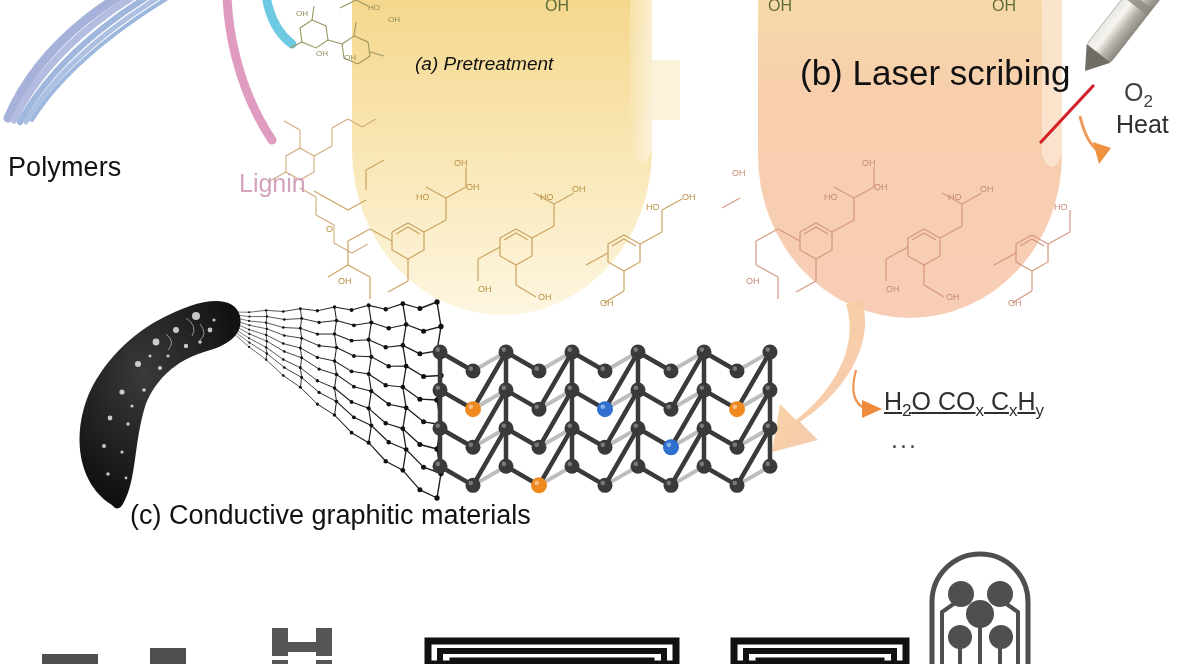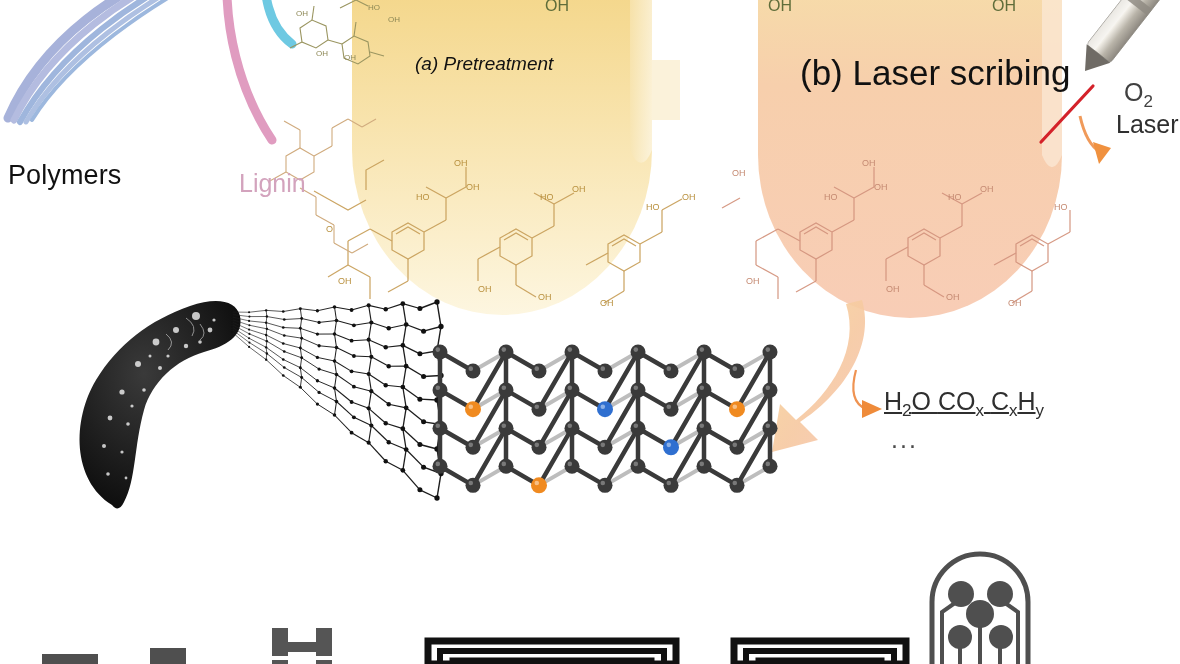--- a/index.html
+++ b/index.html
@@ -19,21 +19,21 @@
     width: 1180px; height: 664px;
   }
   .lbl {
     position: absolute;
     white-space: nowrap;
     font-family: "Liberation Sans", sans-serif;
     color: #111111;
   }
   #label-polymers {
     left: 8px; top: 152px;
-    font-size: 27px; letter-spacing: .1px; margin-top: 8px;
+    font-size: 27px; letter-spacing: .1px;
   }
   #label-lignin {
     left: 239px; top: 169px;
     font-size: 25px; color: #d3a3bd; text-align: center;
   }
   #label-pretreatment {
     left: 415px; top: 53px;
     font-size: 19px;
     font-style: italic;
   }
@@ -863,28 +863,29 @@
   <div class="lbl" id="label-lignin">Lignin</div>
 
   <div class="lbl" id="label-pretreatment">(a) Pretreatment</div>
 
   <div class="lbl" id="label-laser">(b) Laser scribing</div>
 
   <div class="lbl" id="label-o2">
     <span>O</span><sub>2</sub>
   </div>
 
-  <div class="lbl" id="label-heat">Laser</div>
+  <div class="lbl" id="label-heat">Heat</div>
 
   <div class="lbl" id="label-gases">
     <span>H</span><sub>2</sub><span>O</span>&nbsp;<span>CO</span><sub>x</sub>&nbsp;<span>C</span><sub>x</sub><span>H</span><sub>y</sub>
   </div>
 
   <div class="lbl" id="label-ellipsis">...</div>
 
+  <div class="lbl" id="label-conductive">(c) Conductive graphitic materials</div>
 
 
   <div id="oh-top-host">
       <div class="oh-top" style="left: 545px;">OH</div>
       <div class="oh-top" style="left: 768px;">OH</div>
       <div class="oh-top" style="left: 992px;">OH</div>
     </div>
 
 </div>
 

